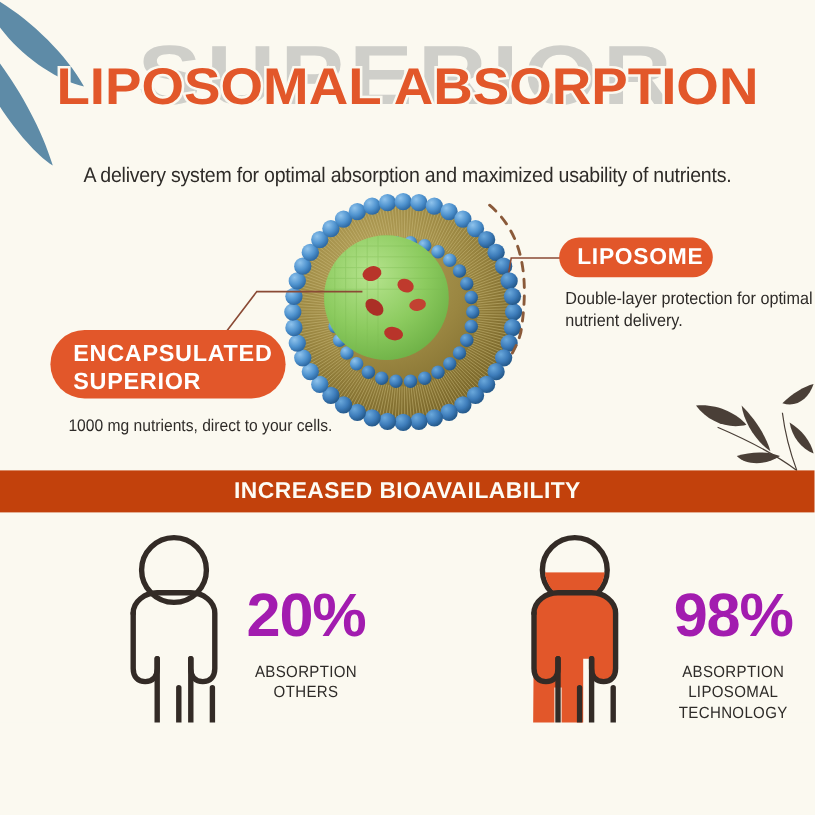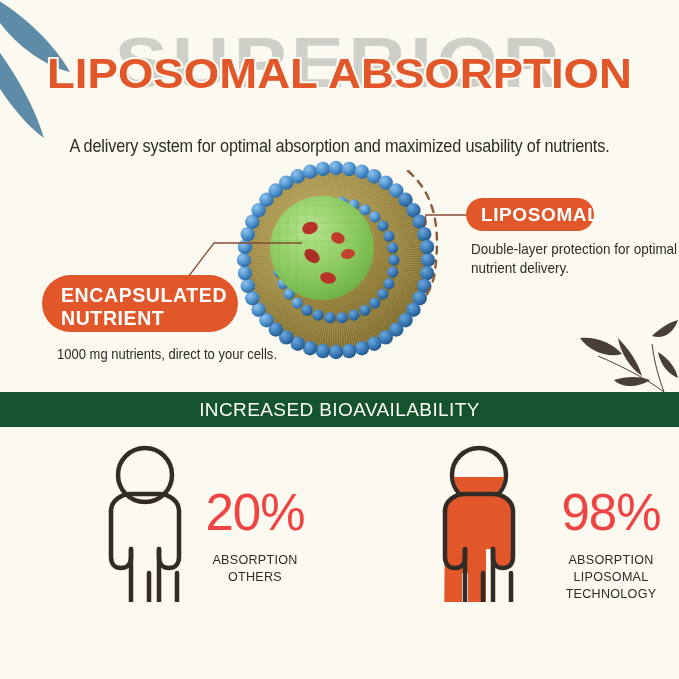--- a/index.html
+++ b/index.html
@@ -63,40 +63,40 @@
   .callout-body {
     position:absolute; color:#2e2b28; font-size:14.5px; line-height:19px;
     transform:scaleX(0.93); transform-origin:0 50%;
   }
   #liposome-desc { left:471px; top:240px; width:230px; }
   #nutrient-desc { left:57px; top:345px; width:330px; font-size:14px; }
 
   
   #banner {
     position:absolute; left:0; top:392px; width:679px; height:35px;
-    background:#14532d; color:#fdfcf5;
-    font-size:19px; font-weight:400; letter-spacing:0.4px;
+    background:#c2410c; color:#fdfcf5;
+    font-size:19px; font-weight:700; letter-spacing:0.4px;
     display:flex; align-items:center; justify-content:center;
   }
 
   
   #compare { position:absolute; left:0; top:427px; width:679px; height:252px; }
   .col { position:absolute; top:0; height:252px; }
   #col-others { left:0; width:340px; }
   #col-lipo { left:356px; width:339px; }
 
   .figure { position:absolute; top:14px; }
   #fig-others { left:80px; }
   #fig-lipo { left:58px; }
 
   .stat { position:absolute; text-align:center; }
   #stat-others { left:175px; top:58px; width:160px; }
   #stat-lipo { left:165px; top:58px; width:180px; }
 
-  .pct { color:#ef4444; font-size:51px; font-weight:400; letter-spacing:-1px; line-height:56px; }
+  .pct { color:#a21caf; font-size:51px; font-weight:700; letter-spacing:-1px; line-height:56px; }
   .stat-caption { color:#2e2b28; font-size:13.5px; line-height:17px; letter-spacing:0.3px;
                   transform:scaleX(0.93); transform-origin:50% 50%; margin-top:10px; }
 </style>
 </head>
 <body>
 
 <div id="stage">
 
   <svg class="deco" id="leaf-blue" width="180" height="160" viewBox="0 0 180 160">
     <path d="M8 4 C40 18 78 52 96 84 C76 80 48 62 30 40 C20 28 12 14 8 4 Z" fill="#5e8ba7"></path>
@@ -501,24 +501,24 @@
 
   <svg style="position:absolute; left:180px; top:215px;" width="130" height="80" viewBox="0 0 130 80">
     <path d="M2 70 L34 28 L122 28" stroke="#8a4a35" stroke-width="1.3" fill="none"></path>
   </svg>
 
   <svg style="position:absolute; left:390px; top:165px;" width="90" height="135" viewBox="0 0 90 135">
     <path d="M18 6 C44 28 52 62 44 112 C42 120 38 128 34 134" stroke="#8a5a3a" stroke-width="2.4" fill="none" stroke-dasharray="7 7" stroke-linecap="round"></path>
     <path d="M34 62 L36 50 L82 50" stroke="#8a4a35" stroke-width="1.3" fill="none"></path>
   </svg>
 
-  <div class="pill" id="pill-liposome">LIPOSOMAL</div>
+  <div class="pill" id="pill-liposome">LIPOSOME</div>
   <div class="callout-body" id="liposome-desc">Double-layer protection for optimal nutrient delivery.</div>
 
-  <div class="pill" id="pill-nutrient">ENCAPSULATED NUTRIENT</div>
+  <div class="pill" id="pill-nutrient">ENCAPSULATED SUPERIOR</div>
   <div class="callout-body" id="nutrient-desc">1000 mg nutrients, direct to your cells.</div>
 
   <div id="banner">INCREASED BIOAVAILABILITY</div>
 
   <div id="compare">
 
     <div class="col" id="col-others">
       <svg class="figure" id="fig-others" width="130" height="210" viewBox="0 0 130 210">
         <defs>
           <clipPath id="clipOthers">

